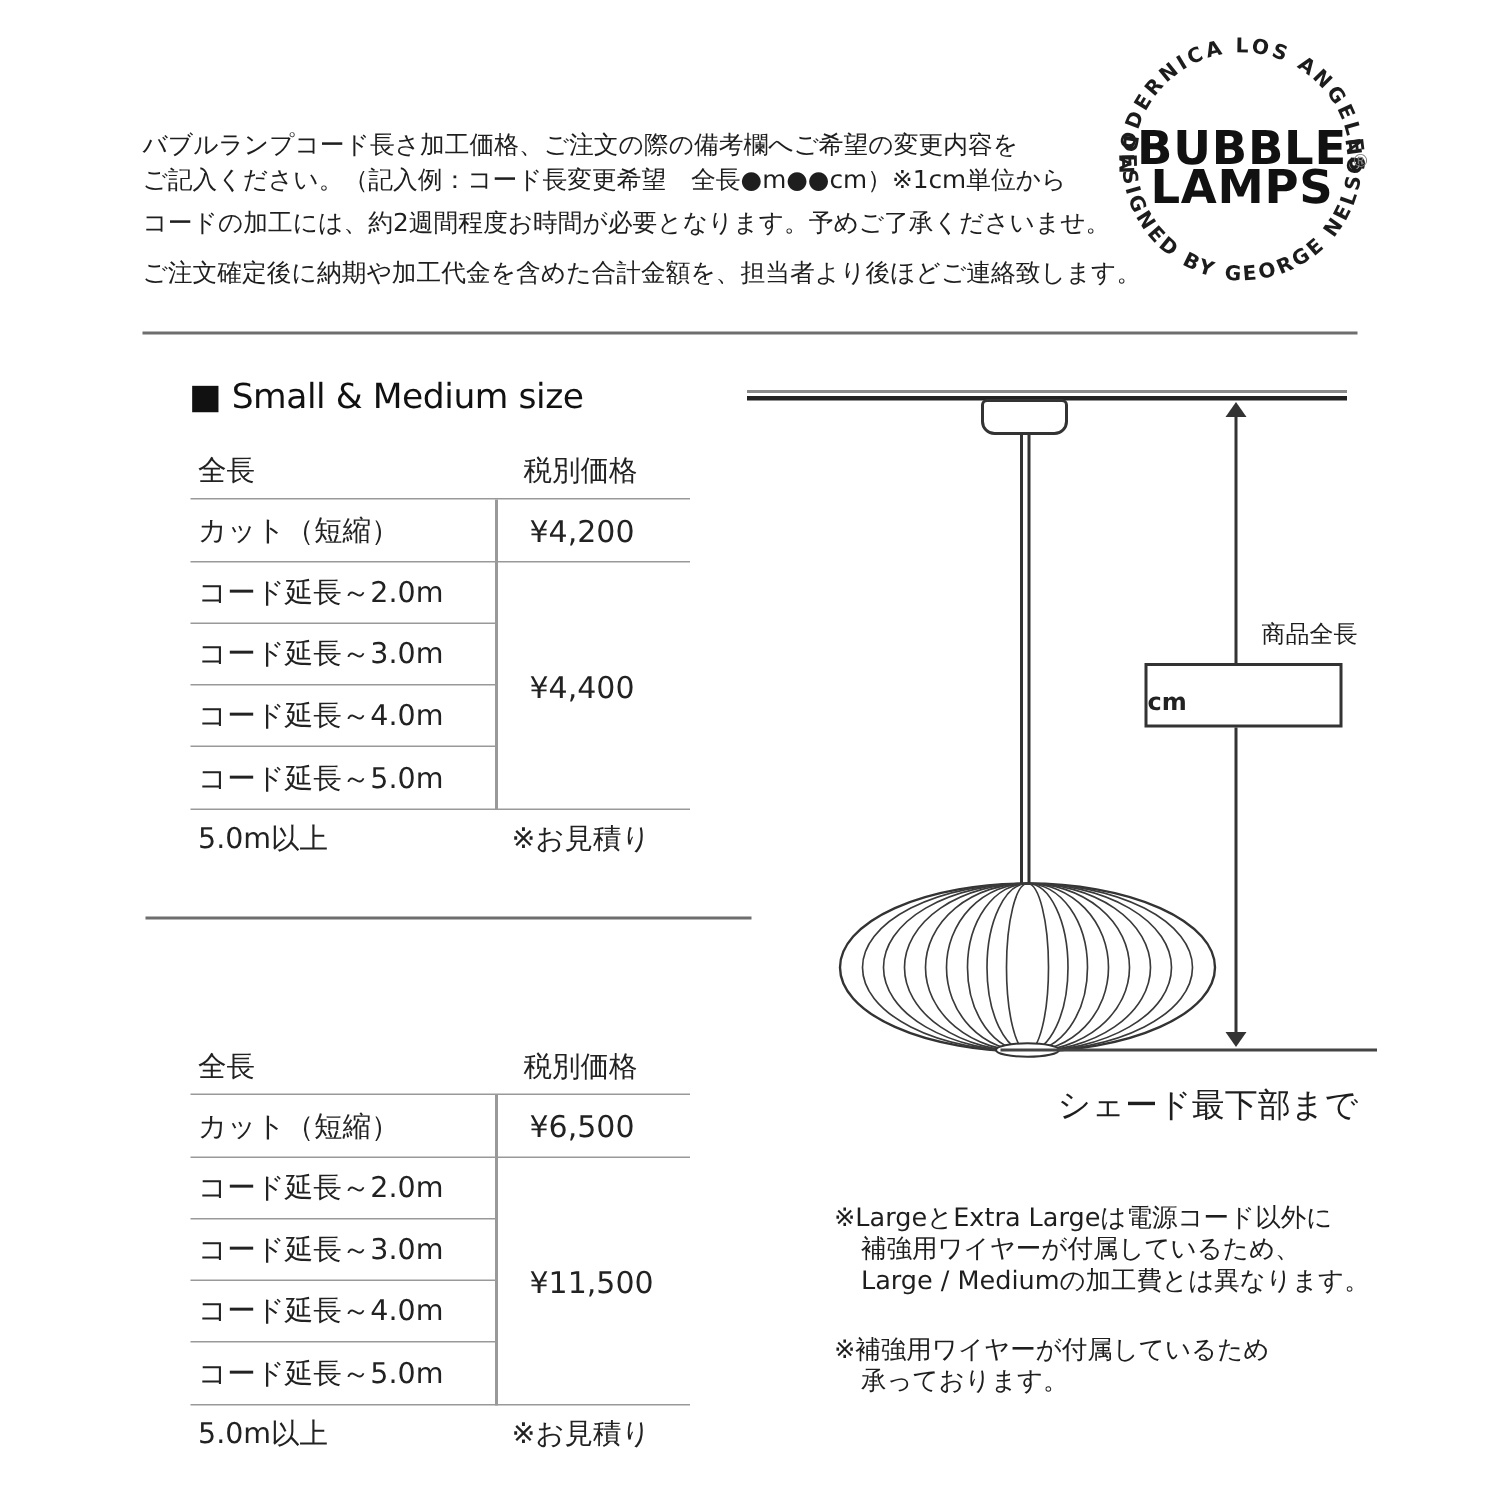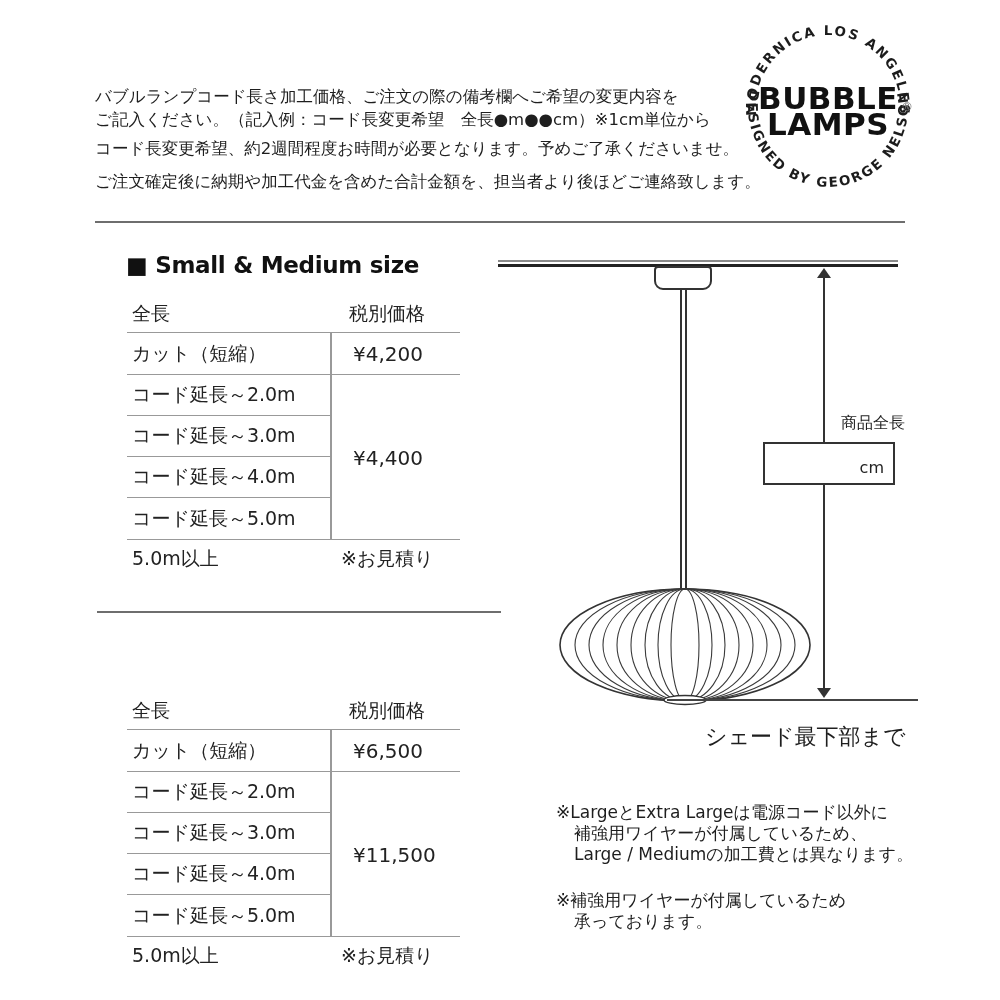--- a/index.html
+++ b/index.html
@@ -20,21 +20,21 @@
   .hr1 { left:95px; top:221px; width:810px; height:2px; background:#6e6e6e; }
   .hr2 { left:97px; top:611px; width:404px; height:2px; background:#6e6e6e; }
 
   
   .logo-svg { left:733px; top:12px; }
   .logo-arc { font-size:13.5px; font-weight:bold; letter-spacing:2px; fill:#1c1c1c; }
   .logo-name { font-size:31px; font-weight:bold; letter-spacing:0.5px; fill:#111; }
   .logo-reg { font-size:12px; fill:#777; }
 
   
-  .sec-title { font-size:23px; font-weight:bold; letter-spacing:-0.3px; color:#111; }
+  .sec-title { font-size:23px; font-weight:normal; letter-spacing:-0.3px; color:#111; }
   .sec-title.small { left:126px; top:252px; }
   .sec-title.large { left:126px; top:650px; }
 
   
   .ptable { position:absolute; left:127px; width:333px; height:283px; font-size:19px; color:#222; }
   .ptable.small { top:295px; }
   .ptable.large { top:692px; }
   .trow { position:absolute; left:0; display:flex; align-items:center; padding-left:5px; white-space:nowrap; }
   .bb { border-bottom:1.5px solid #999; }
   .t-head   { top:0;   height:38px; width:333px; }
@@ -54,40 +54,40 @@
   .ceil-thin  { left:498px; top:260px; width:400px; height:2px; background:#8a8a8a; }
   .ceil-thick { left:498px; top:264px; width:400px; height:3px; background:#222; }
   .canopy { left:654px; top:266px; width:58px; height:24px; background:#fff; border:2px solid #333; border-radius:4px 4px 9px 9px; z-index:3; }
   .cord { left:680px; top:289px; width:7px; height:300px; background:#fff; border-left:2px solid #333; border-right:2px solid #333; }
   .shade-svg { left:550px; top:581px; }
   .shade-base { left:667px; top:699px; width:251px; height:2px; background:#444; }
   .arrow-line { left:823px; top:276px; width:2px; height:415px; background:#333; }
   .arrow-head-up   { left:817px; top:268px; width:0; height:0; border-left:7px solid transparent; border-right:7px solid transparent; border-bottom:10px solid #333; }
   .arrow-head-down { left:817px; top:688px; width:0; height:0; border-left:7px solid transparent; border-right:7px solid transparent; border-top:10px solid #333; }
   .measure-box { left:763px; top:442px; width:132px; height:43px; background:#fff; border:2px solid #333; z-index:5;
-                 display:flex; align-items:center; justify-content:flex-end; padding:8px 9px 0 0; font-size:16px; color:#222; }
+                 display:flex; align-items:center; padding:8px 9px 0 0; font-size:16px; color:#222;font-weight:bold; }
   .lbl-total  { left:841px; top:413px; font-size:16px; color:#1e1e1e; }
   .lbl-shade  { left:705px; top:722px; font-size:22px; color:#1e1e1e; }
 
   
   .note { font-size:17px; line-height:20px; color:#1e1e1e; }
   .n1a { left:556px; top:802px; }
   .n1b { left:574px; top:823px; }
   .n1c { left:574px; top:844px; }
   .n2a { left:556px; top:890px; }
   .n2b { left:574px; top:911px; }
 </style>
 </head>
 <body>
 
 <div class="page">
 
   <div class="abs para l1 nowrap">バブルランプコード長さ加工価格、ご注文の際の備考欄へご希望の変更内容を</div>
   <div class="abs para l2 nowrap">ご記入ください。（記入例：コード長変更希望　全長●m●●cm）※1cm単位から</div>
-  <div class="abs para l3 nowrap">コード長変更希望、約2週間程度お時間が必要となります。予めご了承くださいませ。</div>
+  <div class="abs para l3 nowrap">コードの加工には、約2週間程度お時間が必要となります。予めご了承くださいませ。</div>
   <div class="abs para l4 nowrap">ご注文確定後に納期や加工代金を含めた合計金額を、担当者より後ほどご連絡致します。</div>
 
   <svg class="abs logo-svg" width="190" height="190" viewBox="0 0 190 190">
     <defs>
       <path id="arcTop" d="M 24.1 107.5 A 72 72 0 1 1 165.9 107.5" fill="none"></path>
       <path id="arcBot" d="M 16.2 81.1 A 80 80 0 1 0 173.8 81.1" fill="none"></path>
     </defs>
     <text class="logo-arc" text-anchor="middle">
       <textPath href="#arcTop" startOffset="50%">MODERNICA  LOS ANGELES</textPath>
     </text>

